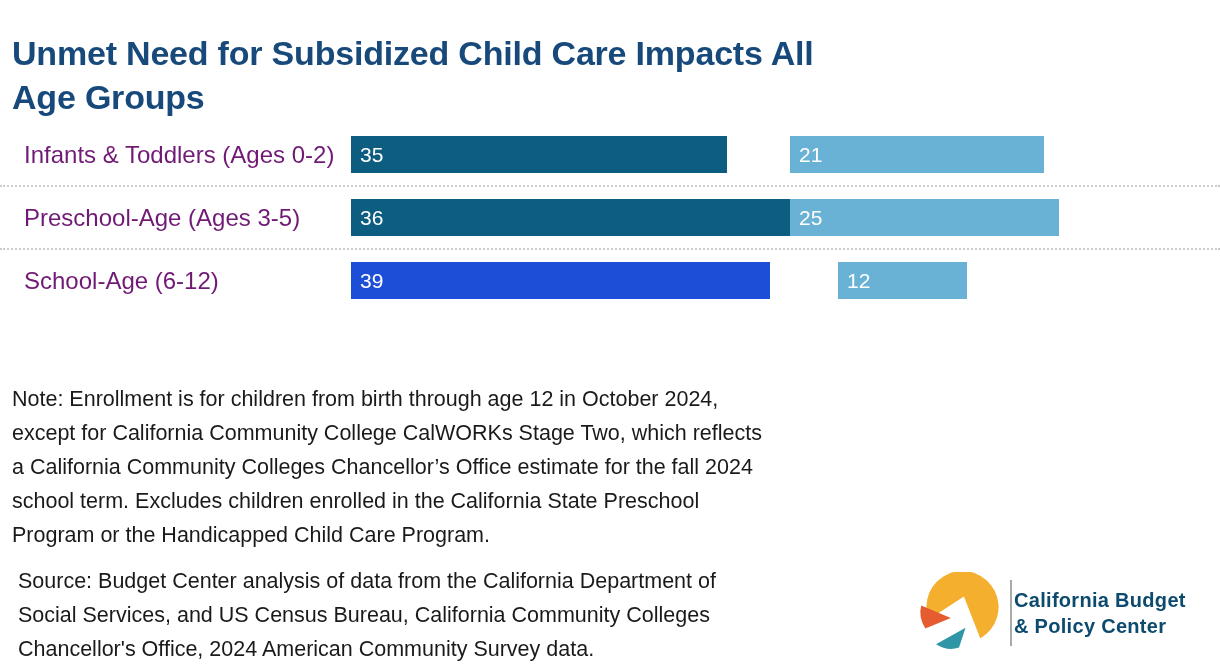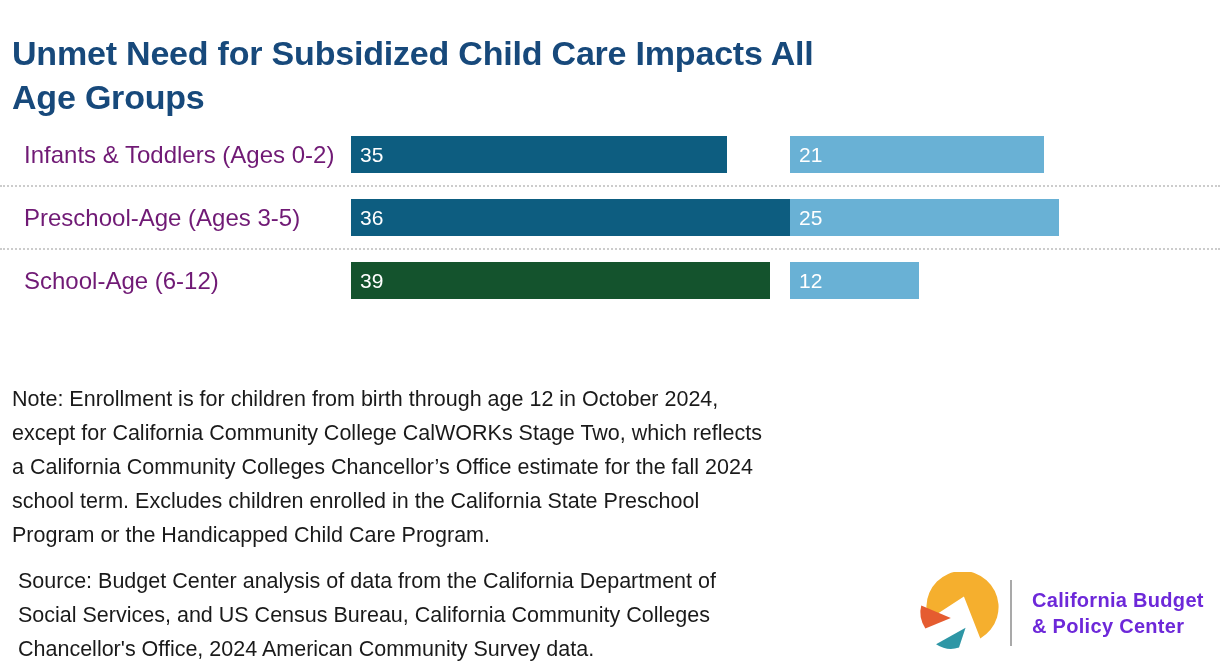--- a/index.html
+++ b/index.html
@@ -34,22 +34,22 @@
     position:absolute;left:12px;width:900px;
     font-size:21.5px;line-height:34px;color:#1a1a1a;
   }
   .note{top:382px;}
   .source{top:564px;margin-left:6px;}
   .note .tline,.source .tline{display:block;white-space:nowrap;}
   
   .logo{position:absolute;left:918px;top:572px;display:flex;align-items:center;}
   .logo-divider{width:2px;height:66px;background:#a9a9a9;margin-left:10px;}
   .logo-text{
-    margin-left:20px;font-size:20px;line-height:26px;font-weight:700;
-    color:#6d28d9;letter-spacing:0.3px;
+    margin-left:2px;font-size:20px;line-height:26px;font-weight:700;
+    color:#0c4a6e;letter-spacing:0.3px;
   }
   .logo-text span{display:block;}
 </style>
 </head>
 <body>
 
 <div class="canvas">
 
   <h1 class="title">
     <span class="tline">Unmet Need for Subsidized Child Care Impacts All</span>
@@ -82,26 +82,26 @@
           <div class="bar-cell">
             <div class="bar" style="width: 269px; background: rgb(105, 177, 213);">
               <span class="bar-value">25</span>
             </div>
           </div>
         </div>
         <div class="sep"></div>
         <div class="row">
           <div class="row-label">School-Age (6-12)</div>
           <div class="bar-cell">
-            <div class="bar" style="width: 419px; background: #14532d;">
+            <div class="bar" style="width: 419px; background: #1d4ed8;">
               <span class="bar-value">39</span>
             </div>
           </div>
           <div class="bar-cell">
-            <div class="bar" style="width: 129px; background: rgb(105, 177, 213);">
+            <div class="bar" style="width: 129px; background: rgb(105, 177, 213); margin-left: 48px;">
               <span class="bar-value">12</span>
             </div>
           </div>
         </div>
       </div>
   </div>
 
   <div class="note">
       <span class="tline">Note: Enrollment is for children from birth through age 12 in October 2024,</span>
       <span class="tline">except for California Community College CalWORKs Stage Two, which reflects</span>

